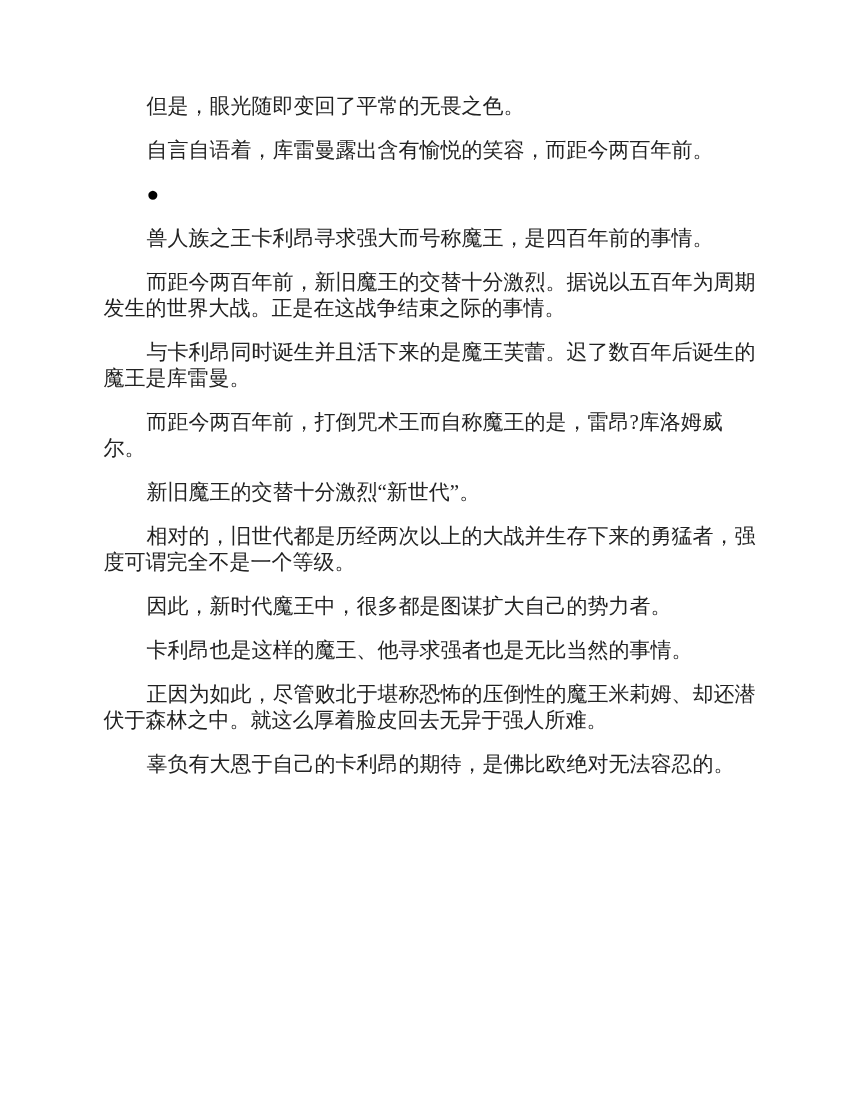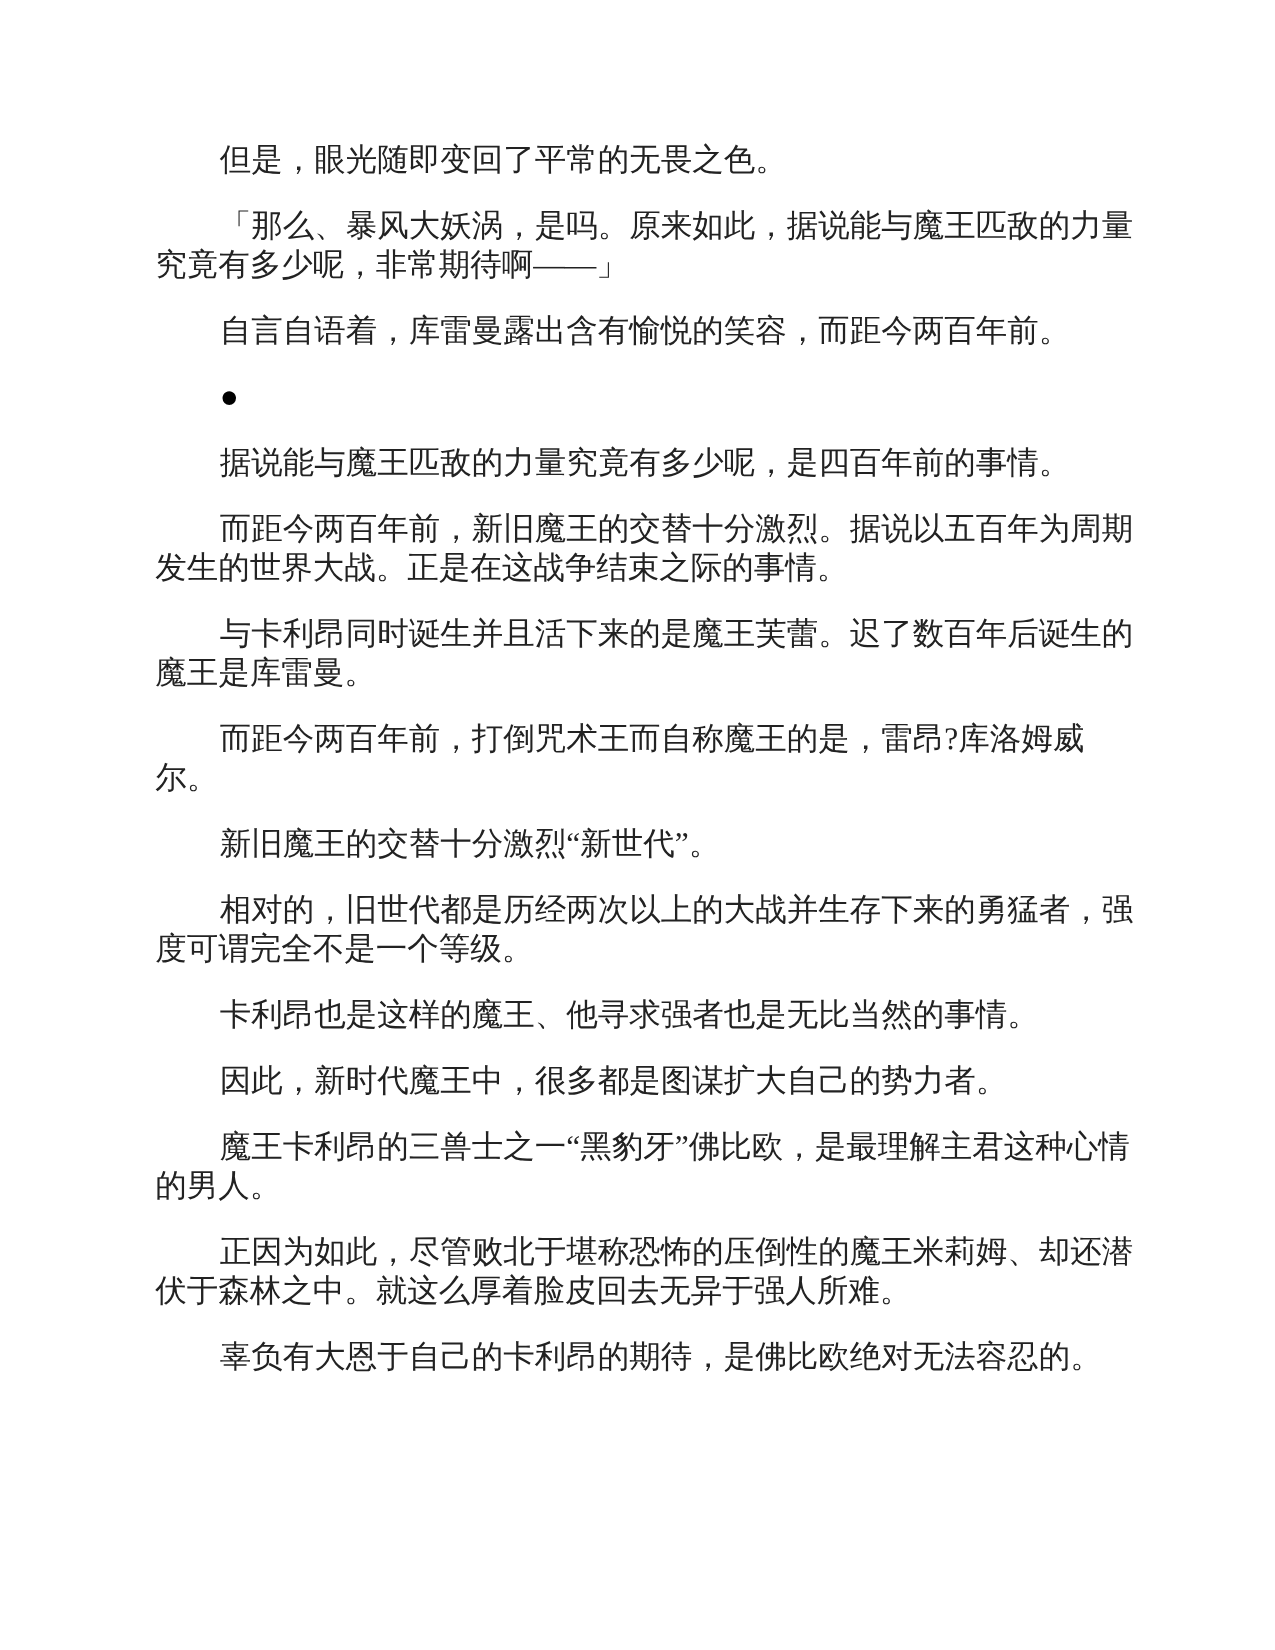--- a/index.html
+++ b/index.html
@@ -30,27 +30,25 @@
   }
   .para.bullet {
     color: #000000;
   }
 </style>
 </head>
 <body>
 
 <div class="page">
   <p class="para">但是，眼光随即变回了平常的无畏之色。</p>
-  <p class="para">「那么、暴风大妖涡，是吗。原来如此，据说能与魔王匹敌的力量究竟有多少呢，非常期待啊——」</p>
   <p class="para">自言自语着，库雷曼露出含有愉悦的笑容，而距今两百年前。</p>
   <p class="para bullet">●</p>
-  <p class="para">据说能与魔王匹敌的力量究竟有多少呢，是四百年前的事情。</p>
+  <p class="para">兽人族之王卡利昂寻求强大而号称魔王，是四百年前的事情。</p>
   <p class="para">而距今两百年前，新旧魔王的交替十分激烈。据说以五百年为周期发生的世界大战。正是在这战争结束之际的事情。</p>
   <p class="para">与卡利昂同时诞生并且活下来的是魔王芙蕾。迟了数百年后诞生的魔王是库雷曼。</p>
   <p class="para">而距今两百年前，打倒咒术王而自称魔王的是，雷昂?库洛姆威尔。</p>
   <p class="para">新旧魔王的交替十分激烈“新世代”。</p>
   <p class="para">相对的，旧世代都是历经两次以上的大战并生存下来的勇猛者，强度可谓完全不是一个等级。</p>
+  <p class="para">因此，新时代魔王中，很多都是图谋扩大自己的势力者。</p>
   <p class="para">卡利昂也是这样的魔王、他寻求强者也是无比当然的事情。</p>
-  <p class="para">因此，新时代魔王中，很多都是图谋扩大自己的势力者。</p>
-  <p class="para">魔王卡利昂的三兽士之一“黑豹牙”佛比欧，是最理解主君这种心情的男人。</p>
   <p class="para">正因为如此，尽管败北于堪称恐怖的压倒性的魔王米莉姆、却还潜伏于森林之中。就这么厚着脸皮回去无异于强人所难。</p>
   <p class="para">辜负有大恩于自己的卡利昂的期待，是佛比欧绝对无法容忍的。</p>
 </div>
 
 </body></html>

